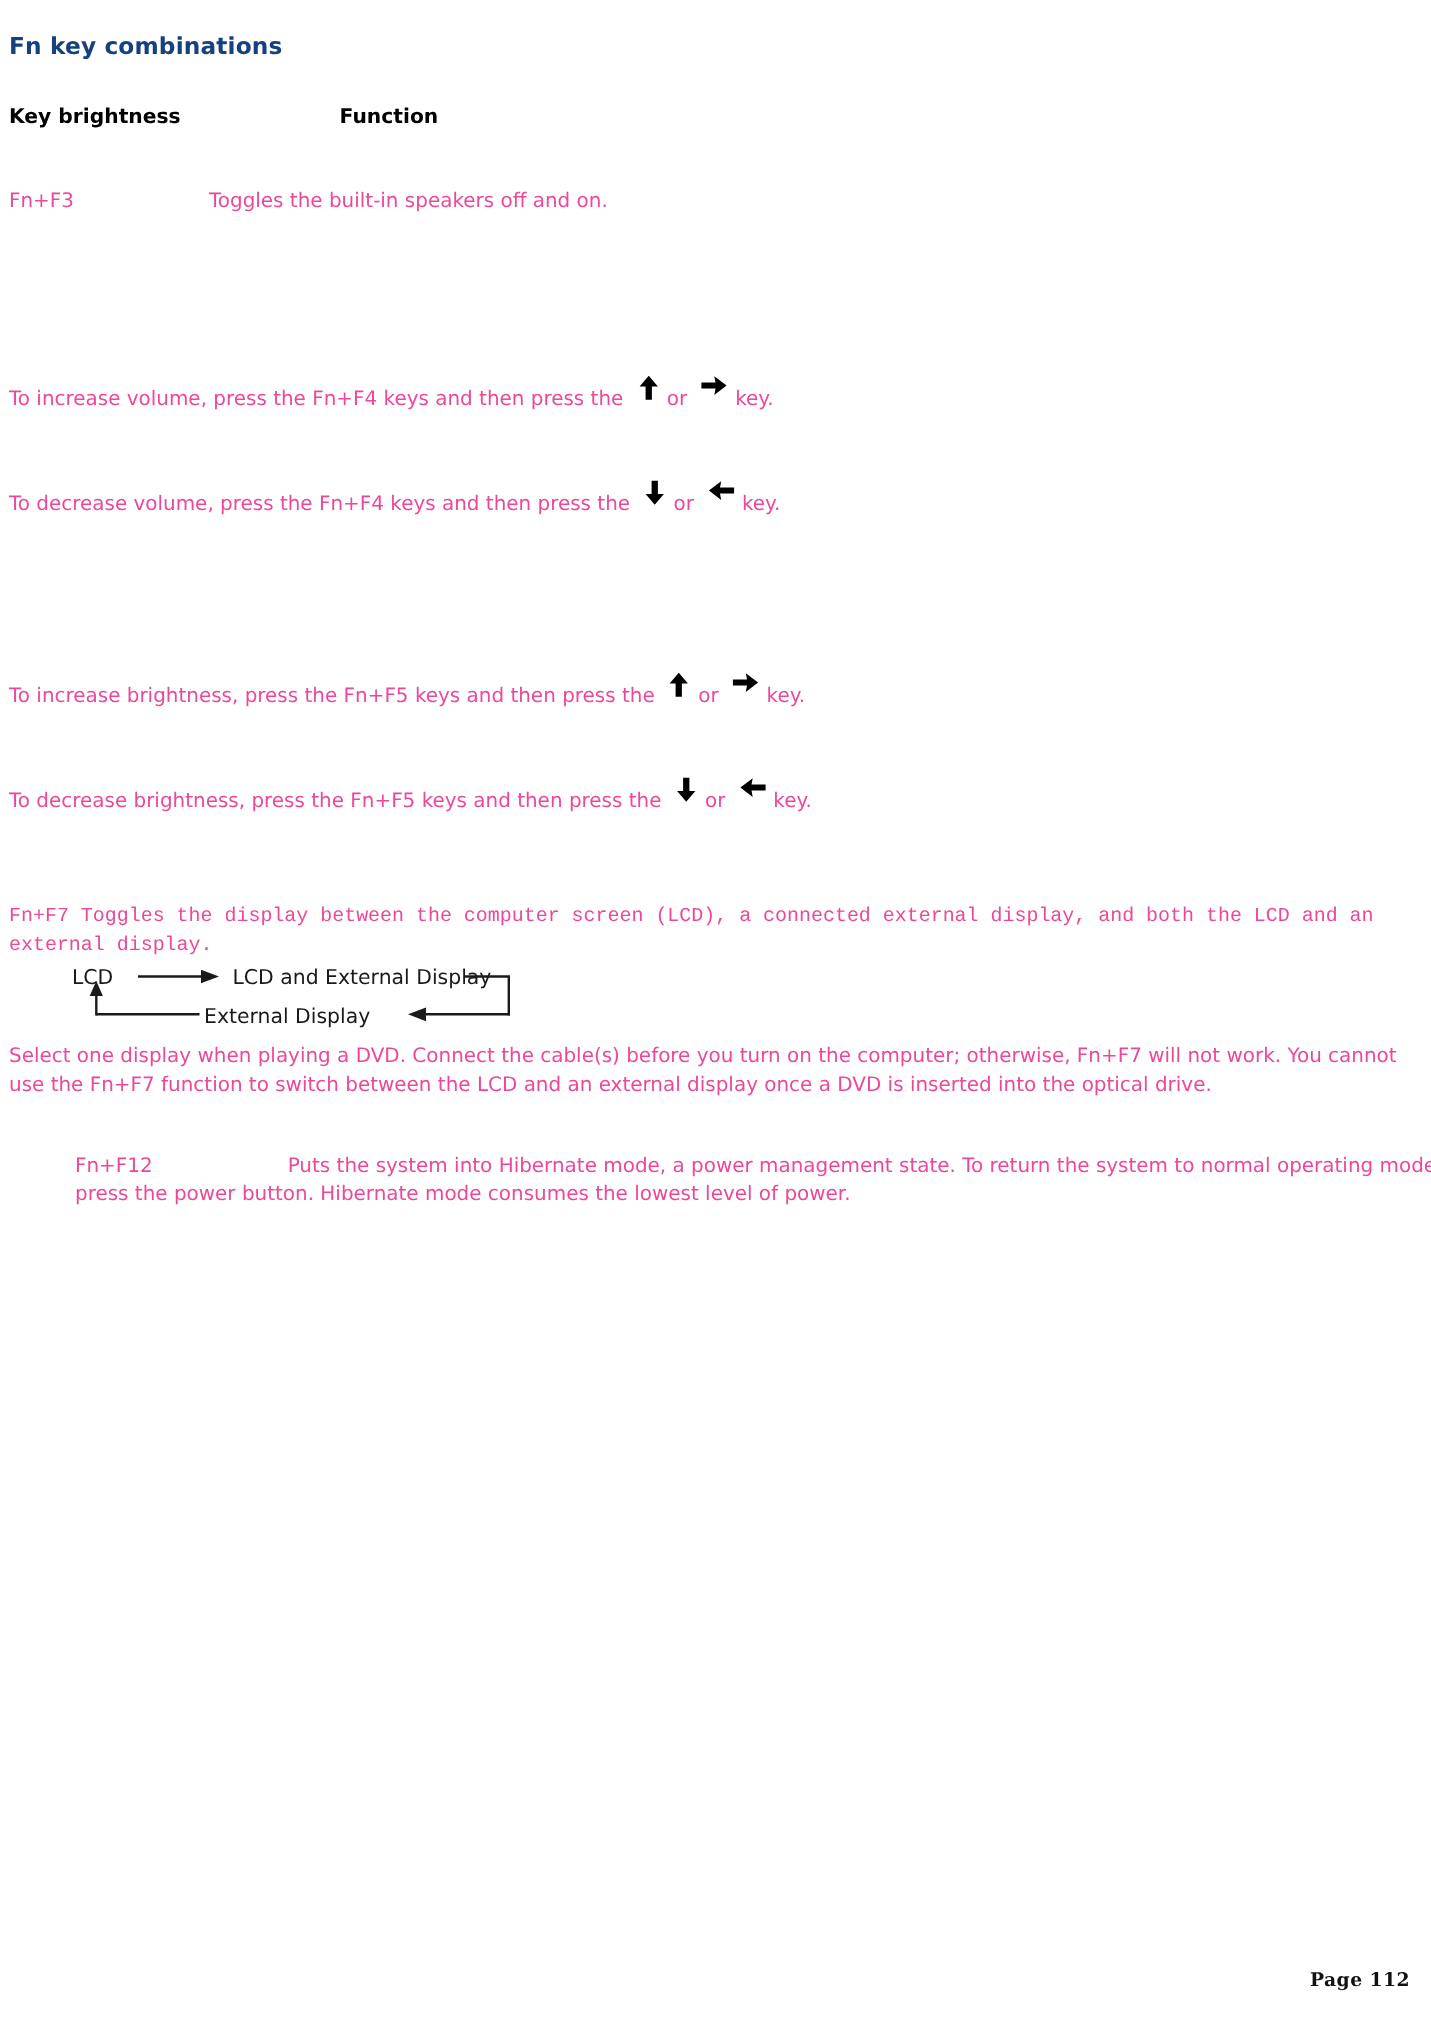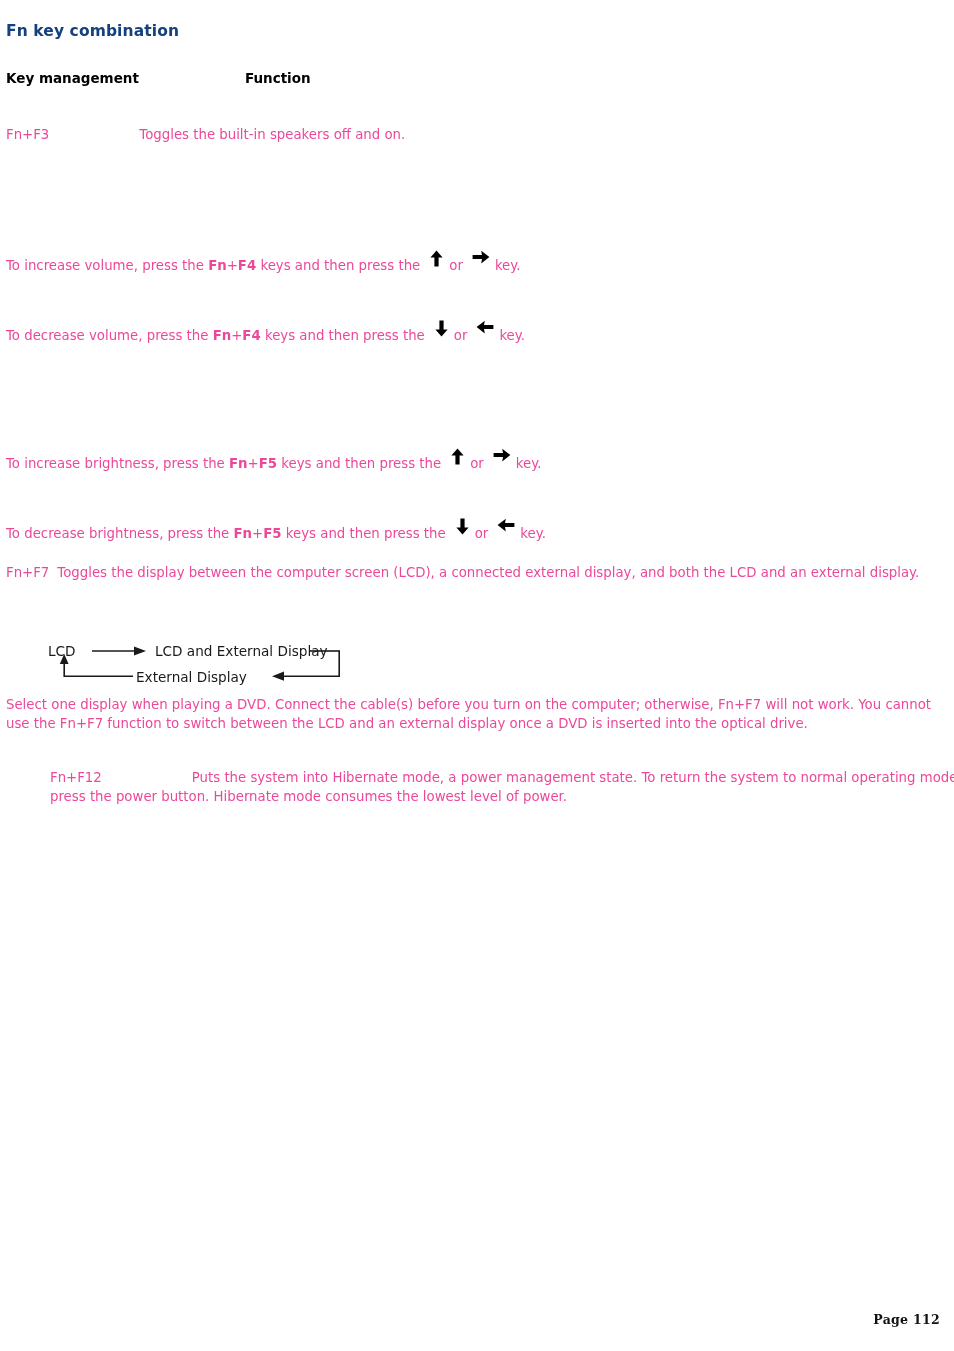--- a/index.html
+++ b/index.html
@@ -51,21 +51,21 @@
     left: 6px;
     font-size: 13.3px;
     line-height: 18.5px;
     color: #ec4899;
     white-space: normal;
   }
   .row.wide { width: 944px; }
   .nowrap { white-space: nowrap; }
   .tab-gap { display: inline-block; width: 90px; }
   .tab-gap-sm { display: inline-block; width: 8px; }
-  b { font-weight: bold; }
+  b { font-weight: normal; }
   .arrow {
     display: inline-block;
     position: relative;
     top: -3px;
   }
   .arrow svg { display: block; }
   .sp-l { display: inline-block; width: 9px; }
   .sp-r { display: inline-block; width: 5px; }
 
   
@@ -93,23 +93,23 @@
     font-size: 12.5px;
     color: #111;
     letter-spacing: 0.3px;
   }
 </style>
 </head>
 <body>
 
 <div class="page">
 
-  <div class="doc-title">Fn key combination</div>
+  <div class="doc-title">Fn key combinations</div>
 
-  <div class="col-headers"><span>Key management</span><span class="gap"></span><span>Function</span></div>
+  <div class="col-headers"><span>Key brightness</span><span class="gap"></span><span>Function</span></div>
 
   <div class="row nowrap" style="top:126px;"><span>Fn+F3</span><span class="tab-gap"></span><span>Toggles the built-in speakers off and on.</span></div>
 
 
   <div class="row nowrap" style="top:253px;"><span>To increase volume, press the </span><b>Fn</b><span>+</span><b>F4</b><span> keys and then press the</span><span class="sp-l"></span><span class="arrow"><svg width="15" height="17" viewBox="0 0 15 17">
           <path d="M7.5 0.5 L13.6 7.6 L9.6 7.6 L9.6 16.5 L5.4 16.5 L5.4 7.6 L1.4 7.6 Z" fill="#000"></path>
         </svg></span><span class="sp-r"></span><span>or</span><span class="sp-l"></span><span class="arrow"><svg width="18" height="17" viewBox="0 0 18 17">
           <path d="M0.6 5.0 L10.0 5.0 L9.2 0.8 L17.4 7.0 L9.2 13.4 L10.0 9.0 L0.6 9.0 Z" fill="#000"></path>
         </svg></span><span class="sp-r"></span><span>key.</span></div>
 
@@ -125,21 +125,21 @@
         </svg></span><span class="sp-r"></span><span>or</span><span class="sp-l"></span><span class="arrow"><svg width="18" height="17" viewBox="0 0 18 17">
           <path d="M0.6 5.0 L10.0 5.0 L9.2 0.8 L17.4 7.0 L9.2 13.4 L10.0 9.0 L0.6 9.0 Z" fill="#000"></path>
         </svg></span><span class="sp-r"></span><span>key.</span></div>
 
   <div class="row nowrap" style="top:521px;"><span>To decrease brightness, press the </span><b>Fn</b><span>+</span><b>F5</b><span> keys and then press the</span><span class="sp-l"></span><span class="arrow"><svg width="15" height="17" viewBox="0 0 15 17">
           <path d="M7.5 16.5 L13.6 9.4 L9.6 9.4 L9.6 0.5 L5.4 0.5 L5.4 9.4 L1.4 9.4 Z" fill="#000"></path>
         </svg></span><span class="sp-r"></span><span>or</span><span class="sp-l"></span><span class="arrow"><svg width="18" height="17" viewBox="0 0 18 17">
           <path d="M17.4 5.0 L8.0 5.0 L8.8 0.8 L0.6 7.0 L8.8 13.4 L8.0 9.0 L17.4 9.0 Z" fill="#000"></path>
         </svg></span><span class="sp-r"></span><span>key.</span></div>
 
-  <div class="row wide" style="top:564px;"><span>Fn+F7</span><span class="tab-gap-sm"></span><span>Toggles the display between the computer screen (LCD), a connected external display, and both the LCD and an external display.</span></div>
+  <div class="row wide" style="top:602px;font-family:Liberation Mono, monospace;"><span>Fn+F7</span><span class="tab-gap-sm"></span><span>Toggles the display between the computer screen (LCD), a connected external display, and both the LCD and an external display.</span></div>
 
   <div class="diagram">
     <svg width="340" height="56" viewBox="0 0 340 56" xmlns="http://www.w3.org/2000/svg">
 
       <line x1="54" y1="15" x2="96" y2="15" stroke="#1a1a1a" stroke-width="1.6"></line>
       <polygon points="96,10.5 108,15 96,19.5" fill="#1a1a1a"></polygon>
 
       <line x1="272" y1="15" x2="302" y2="15" stroke="#1a1a1a" stroke-width="1.6"></line>
       <line x1="301.2" y1="15" x2="301.2" y2="41" stroke="#1a1a1a" stroke-width="1.6"></line>
       <line x1="302" y1="40.2" x2="246" y2="40.2" stroke="#1a1a1a" stroke-width="1.6"></line>

